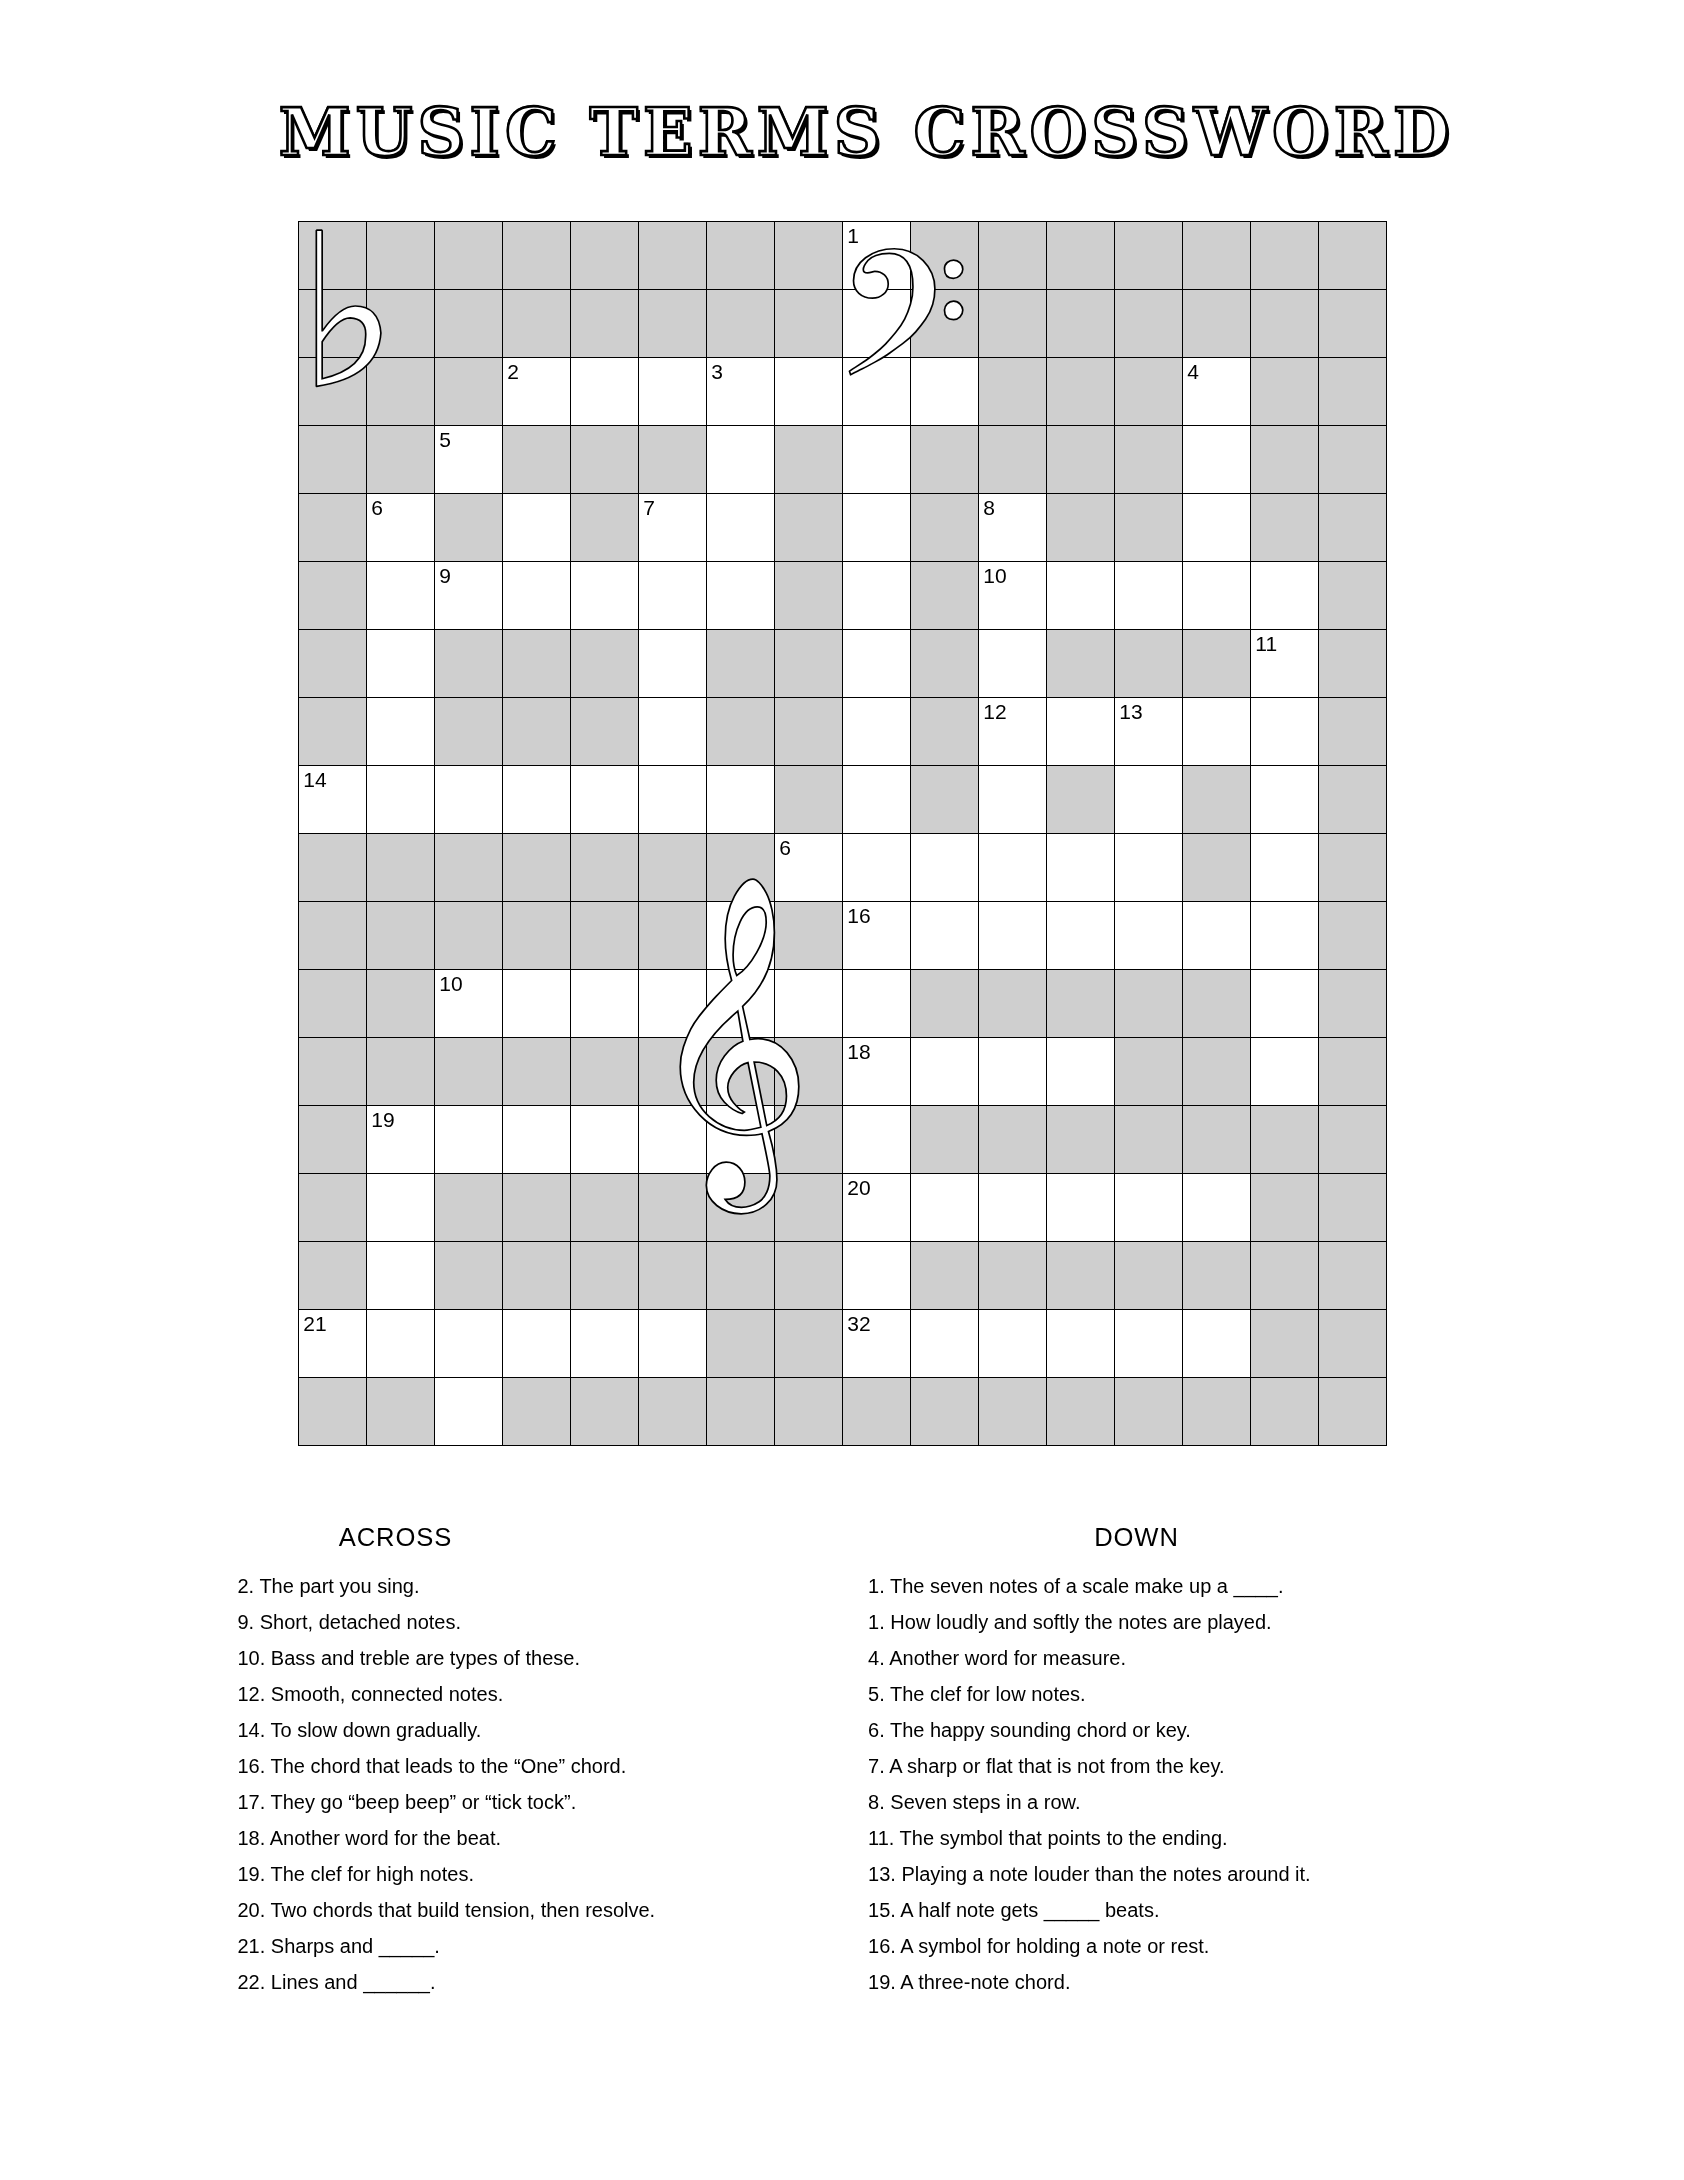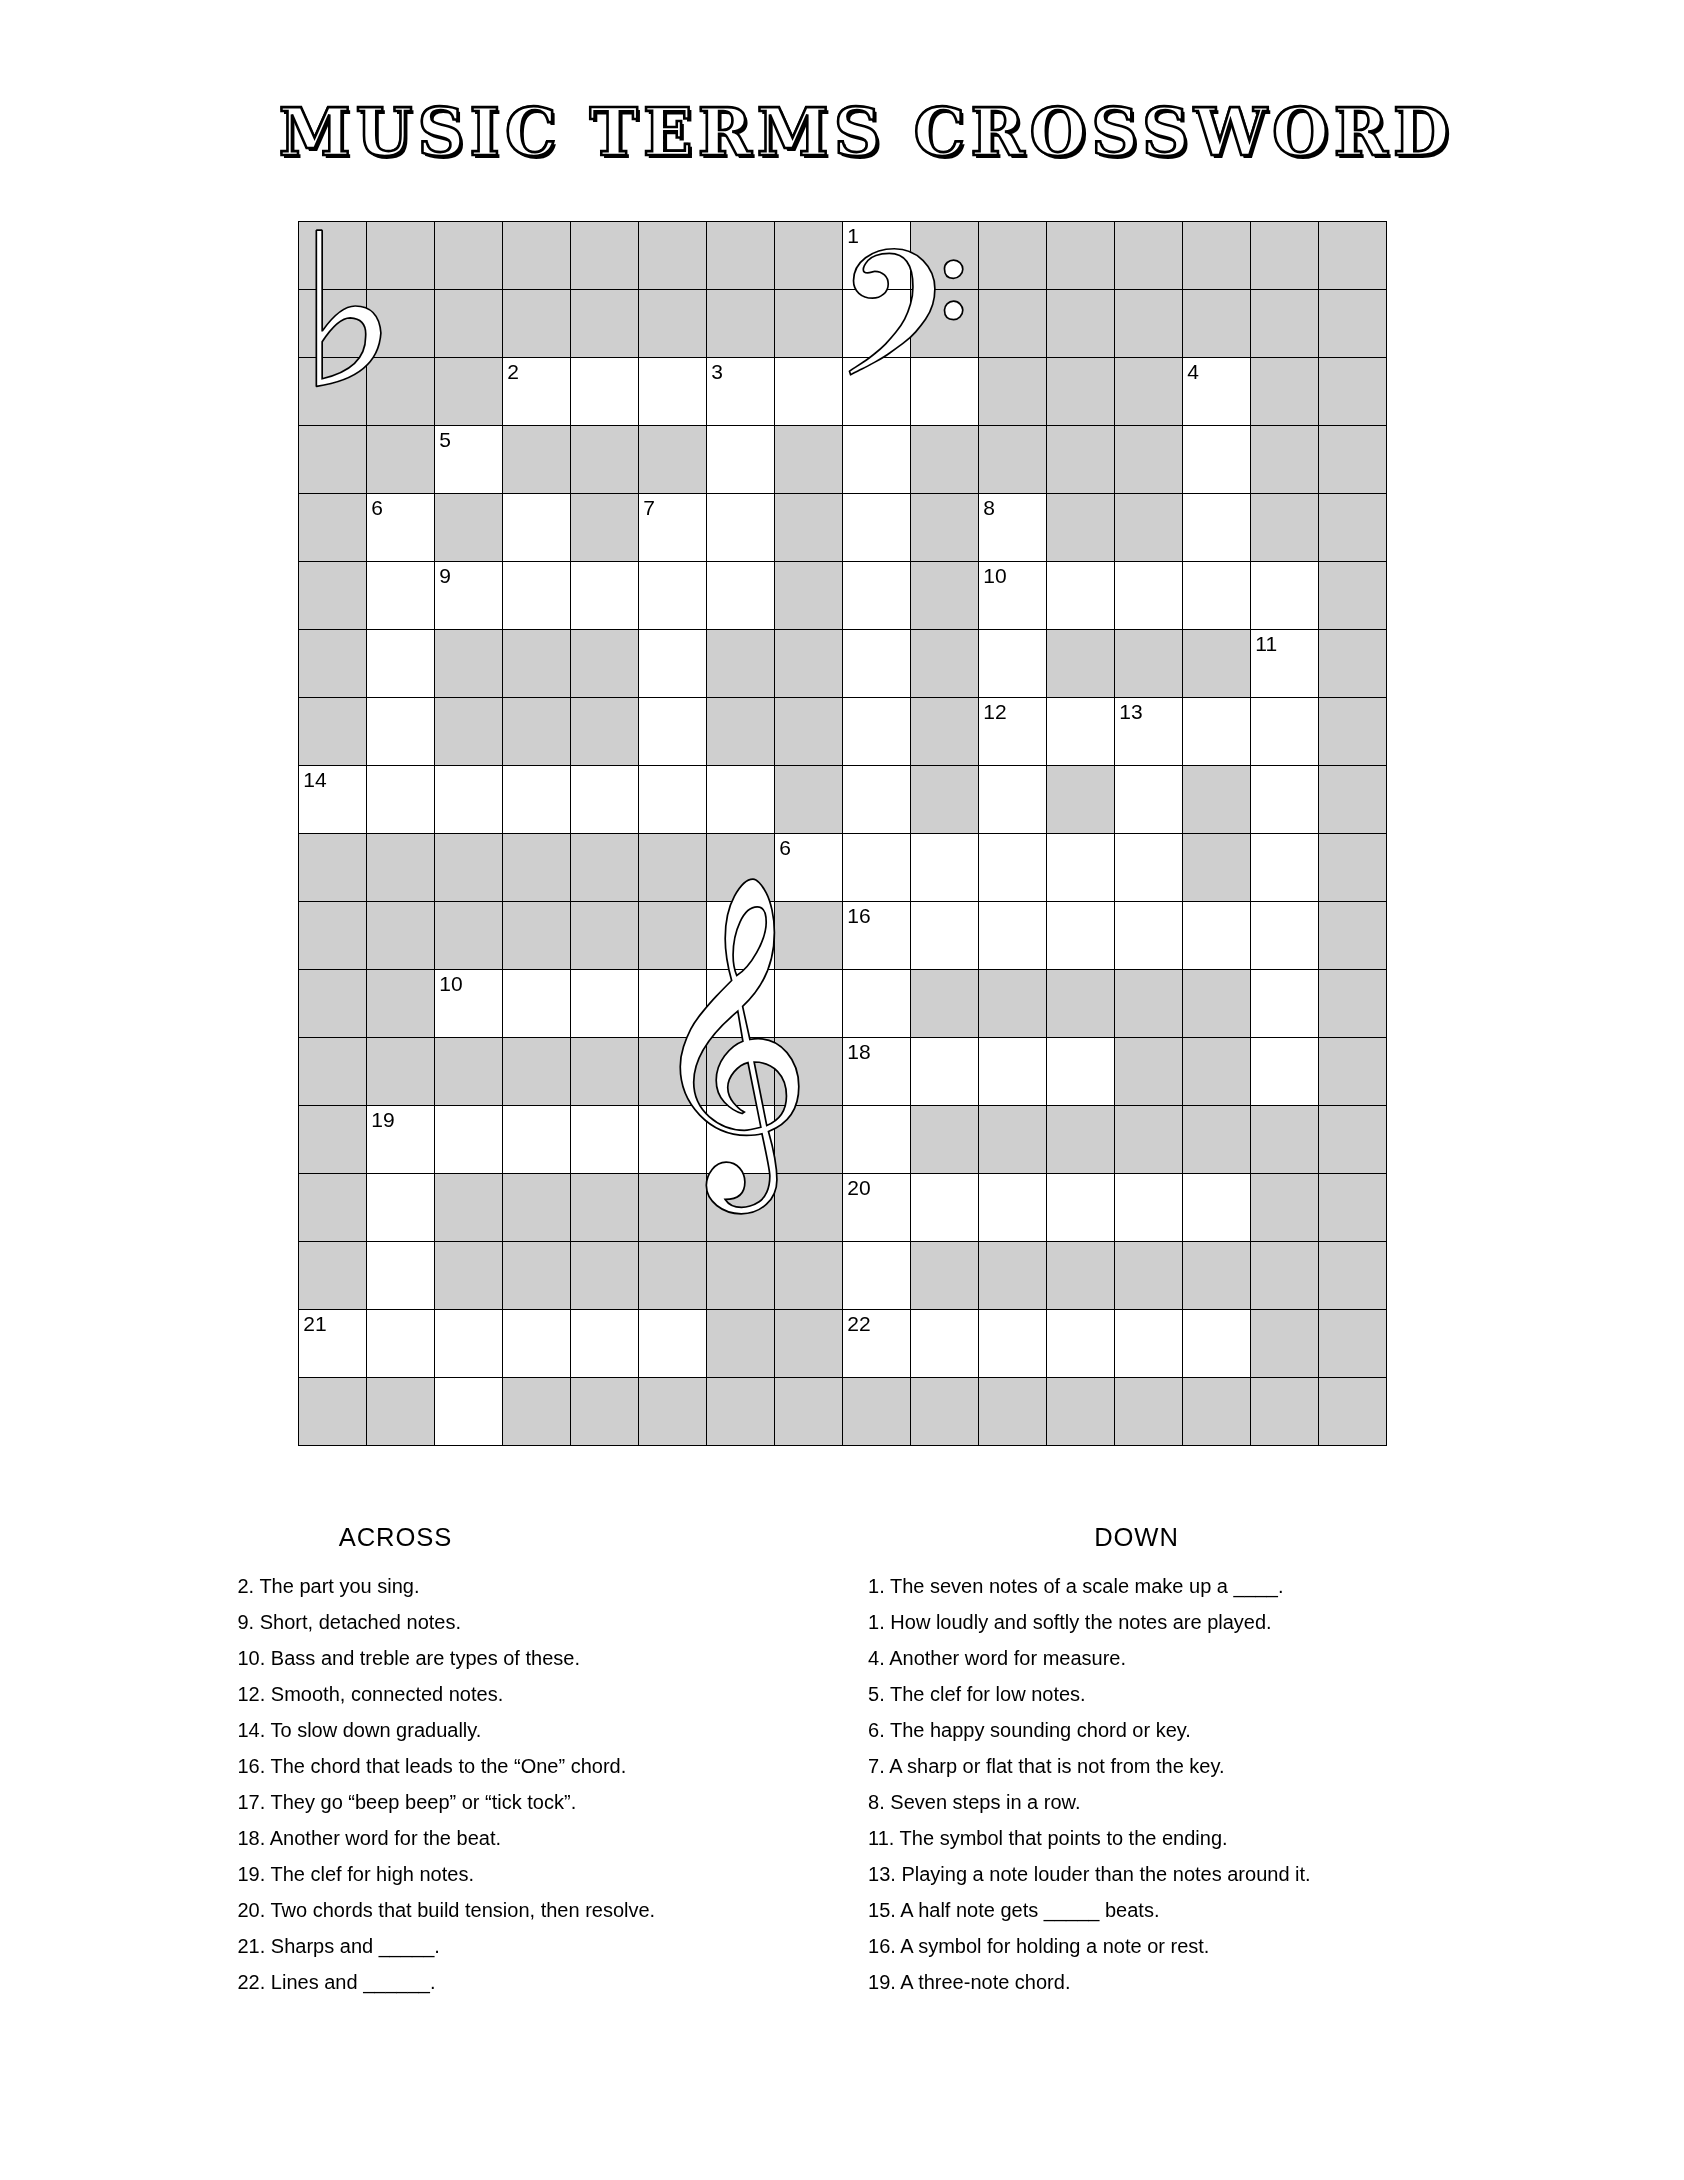--- a/index.html
+++ b/index.html
@@ -456,21 +456,21 @@
             <span class="num">21</span>
           </td>
           <td class="open"></td>
           <td class="open"></td>
           <td class="open"></td>
           <td class="open"></td>
           <td class="open"></td>
           <td class="block"></td>
           <td class="block"></td>
           <td class="open">
-            <span class="num">22</span>
+            <span class="num">32</span>
           </td>
           <td class="open"></td>
           <td class="open"></td>
           <td class="open"></td>
           <td class="open"></td>
           <td class="open"></td>
           <td class="block"></td>
           <td class="block"></td>
         </tr>
         <tr>

